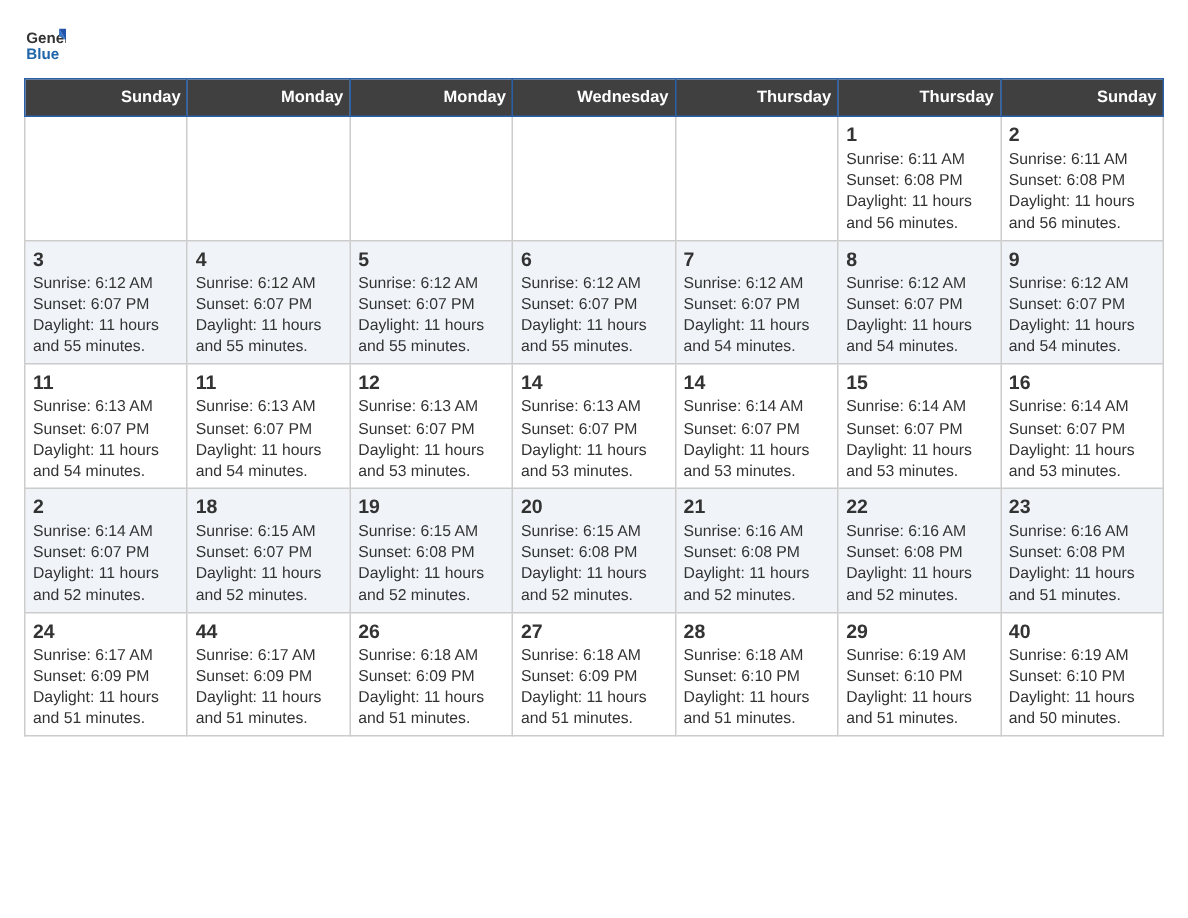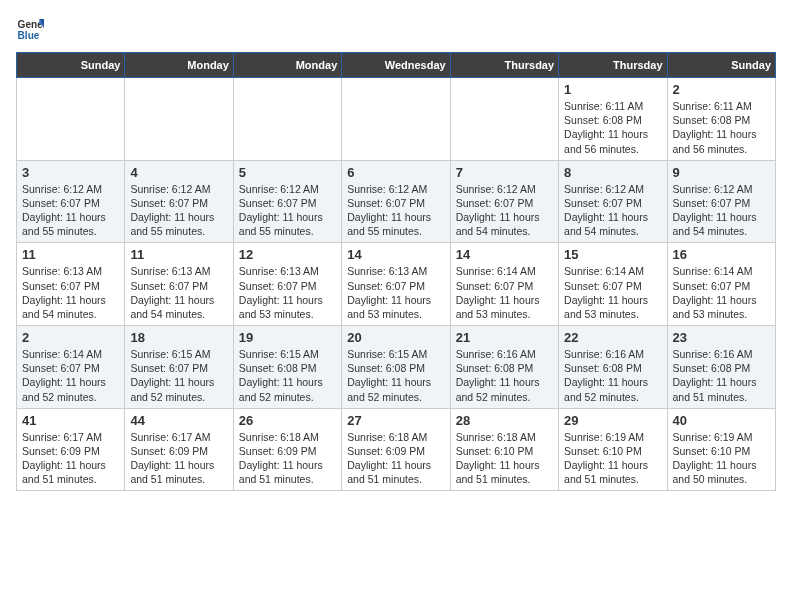--- a/index.html
+++ b/index.html
@@ -257,21 +257,21 @@
         </td>
         <td class="alt-row">
           <span class="day-number">23</span>
           <div class="day-info" style="white-space: pre-line;">Sunrise: 6:16 AM
 Sunset: 6:08 PM
 Daylight: 11 hours and 51 minutes.</div>
         </td>
       </tr>
       <tr>
         <td>
-          <span class="day-number">41</span>
+          <span class="day-number">24</span>
           <div class="day-info" style="white-space: pre-line;">Sunrise: 6:17 AM
 Sunset: 6:09 PM
 Daylight: 11 hours and 51 minutes.</div>
         </td>
         <td>
           <span class="day-number">44</span>
           <div class="day-info" style="white-space: pre-line;">Sunrise: 6:17 AM
 Sunset: 6:09 PM
 Daylight: 11 hours and 51 minutes.</div>
         </td>

